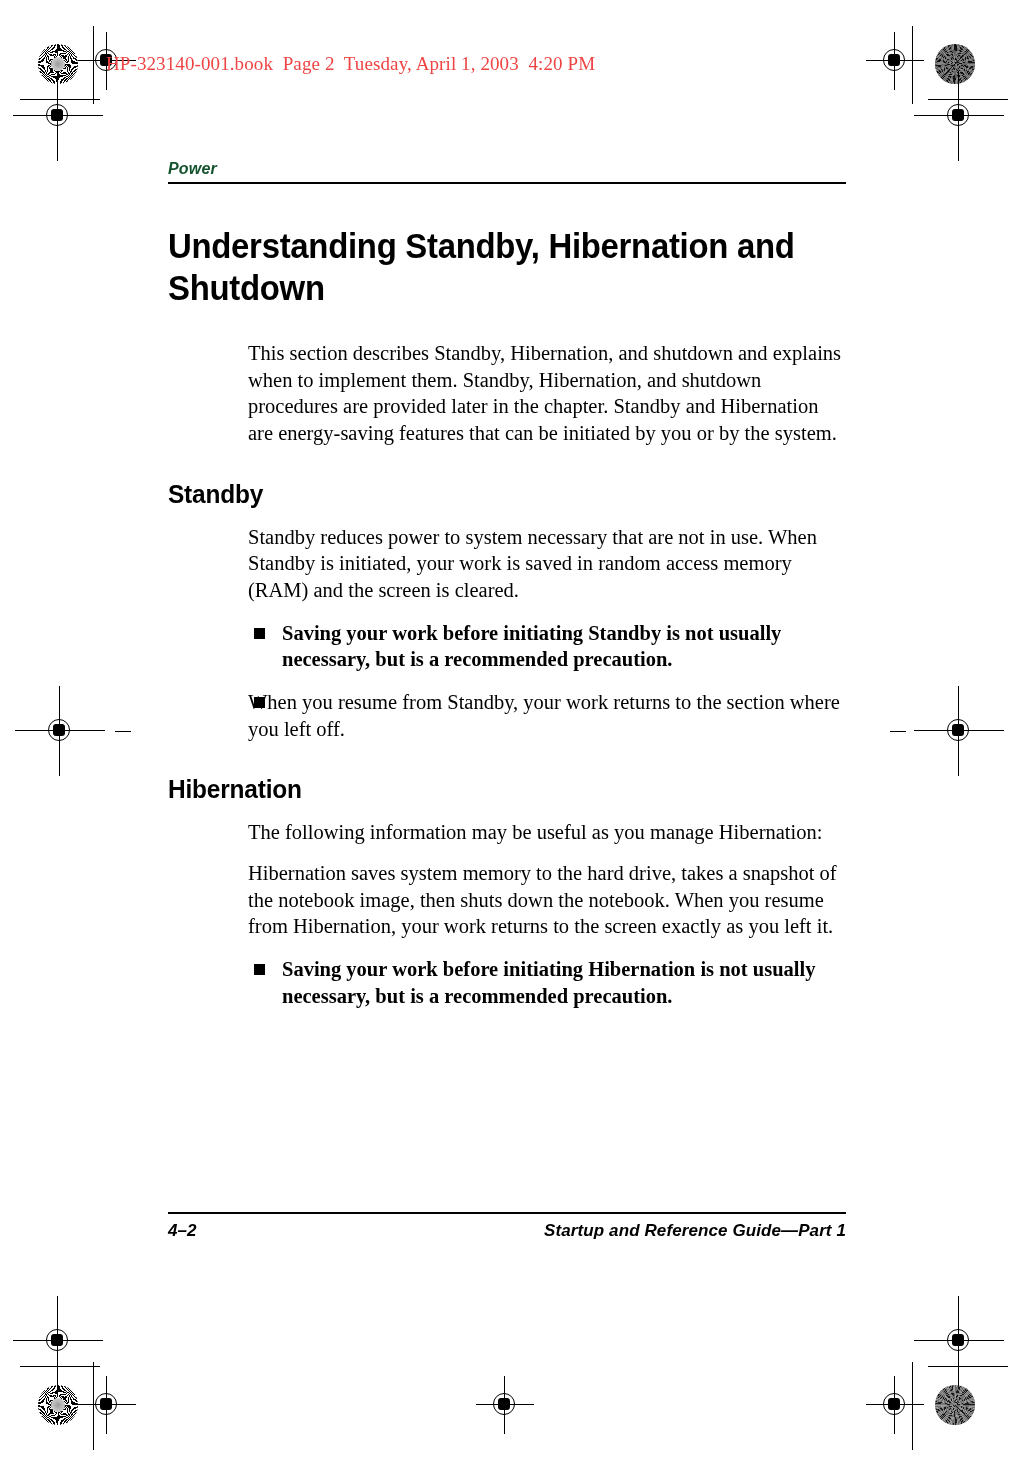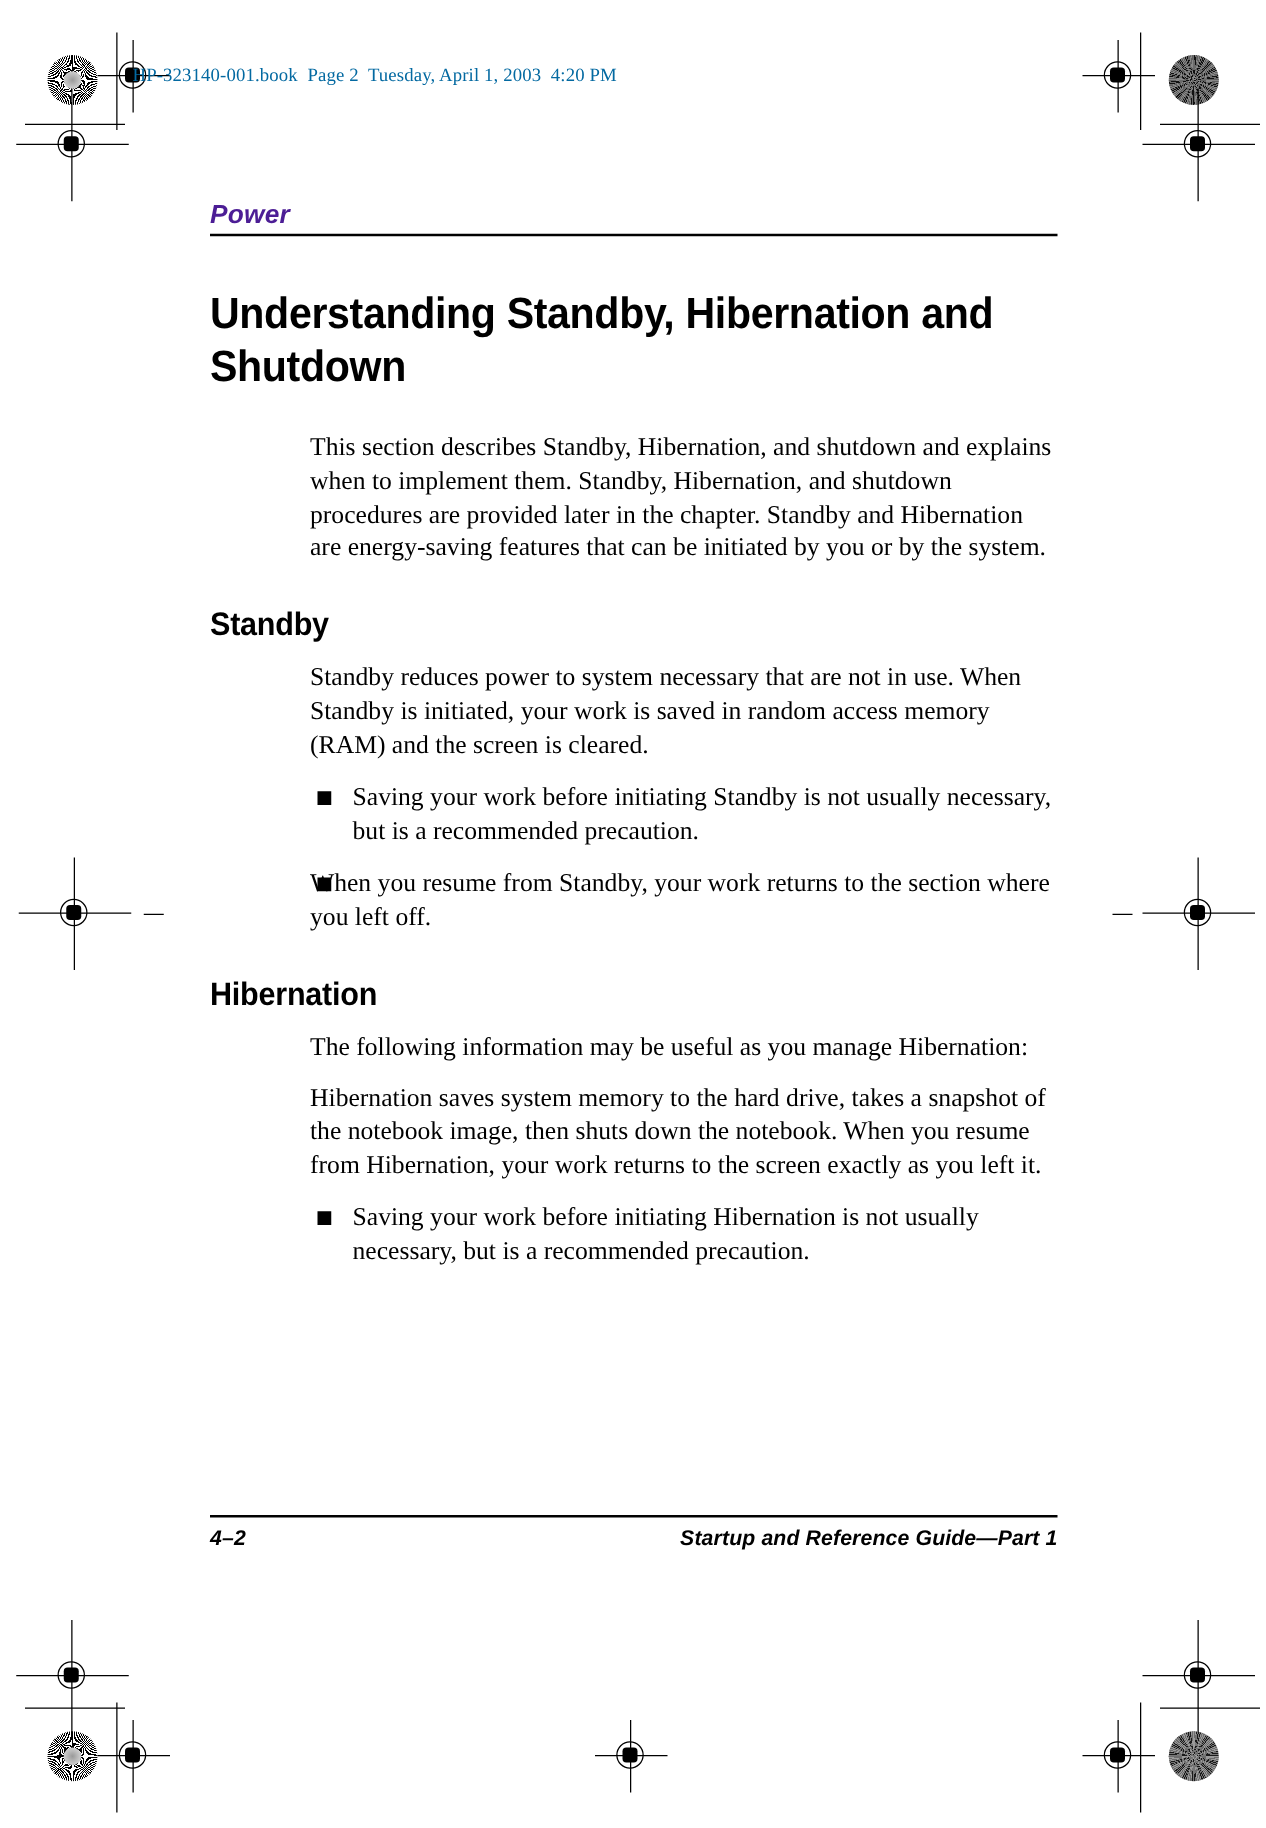--- a/index.html
+++ b/index.html
@@ -84,41 +84,41 @@
     position:absolute; left:0; top:0; width:100%; height:100%;
     background:
       repeating-conic-gradient(from 30deg, rgba(255,255,255,0) 0deg 12deg, rgba(190,190,190,.5) 12deg 24deg);
   }
 
   
   .filestamp {
     position: absolute;
     left: 106px; top: 53px;
     font-family: "Liberation Serif", "DejaVu Serif", serif;
-    font-size: 15px;
+    font-size: 19px;
     letter-spacing: .1px;
     white-space: pre;
-    color: #0369a1;
+    color: #ef4444;
   }
 
   
   .content {
     position: absolute;
     left: 168px;
     top: 160px;
     width: 678px;
   }
 
   .runhead {
     font-family: "Liberation Sans", "DejaVu Sans", sans-serif;
     font-style: italic;
     font-weight: 600;
-    font-size: 21px;
+    font-size: 16px;
     letter-spacing: .2px;
-    color: #4c1d95;
+    color: #14532d;
     line-height: 1.1;
   }
   .rule-top {
     margin-top: 4px;
     border-top: 2px solid #000;
     width: 678px;
   }
 
   h1.title {
     font-family: "Liberation Sans", "DejaVu Sans", sans-serif;
@@ -158,20 +158,21 @@
     list-style: none;
     margin: 16px 0 0 0;
     padding: 0;
   }
   ul.bullets li {
     position: relative;
     padding-left: 34px;
     font-size: 20.5px;
     line-height: 1.30;
     margin-top: 16px;
+    font-weight: bold;
   }
   ul.bullets li:first-child { margin-top: 0; }
   ul.bullets li .sq {
     position: absolute;
     left: 6px; top: 8px;
     width: 11px; height: 11px;
     background: #000;
   }
 
   

